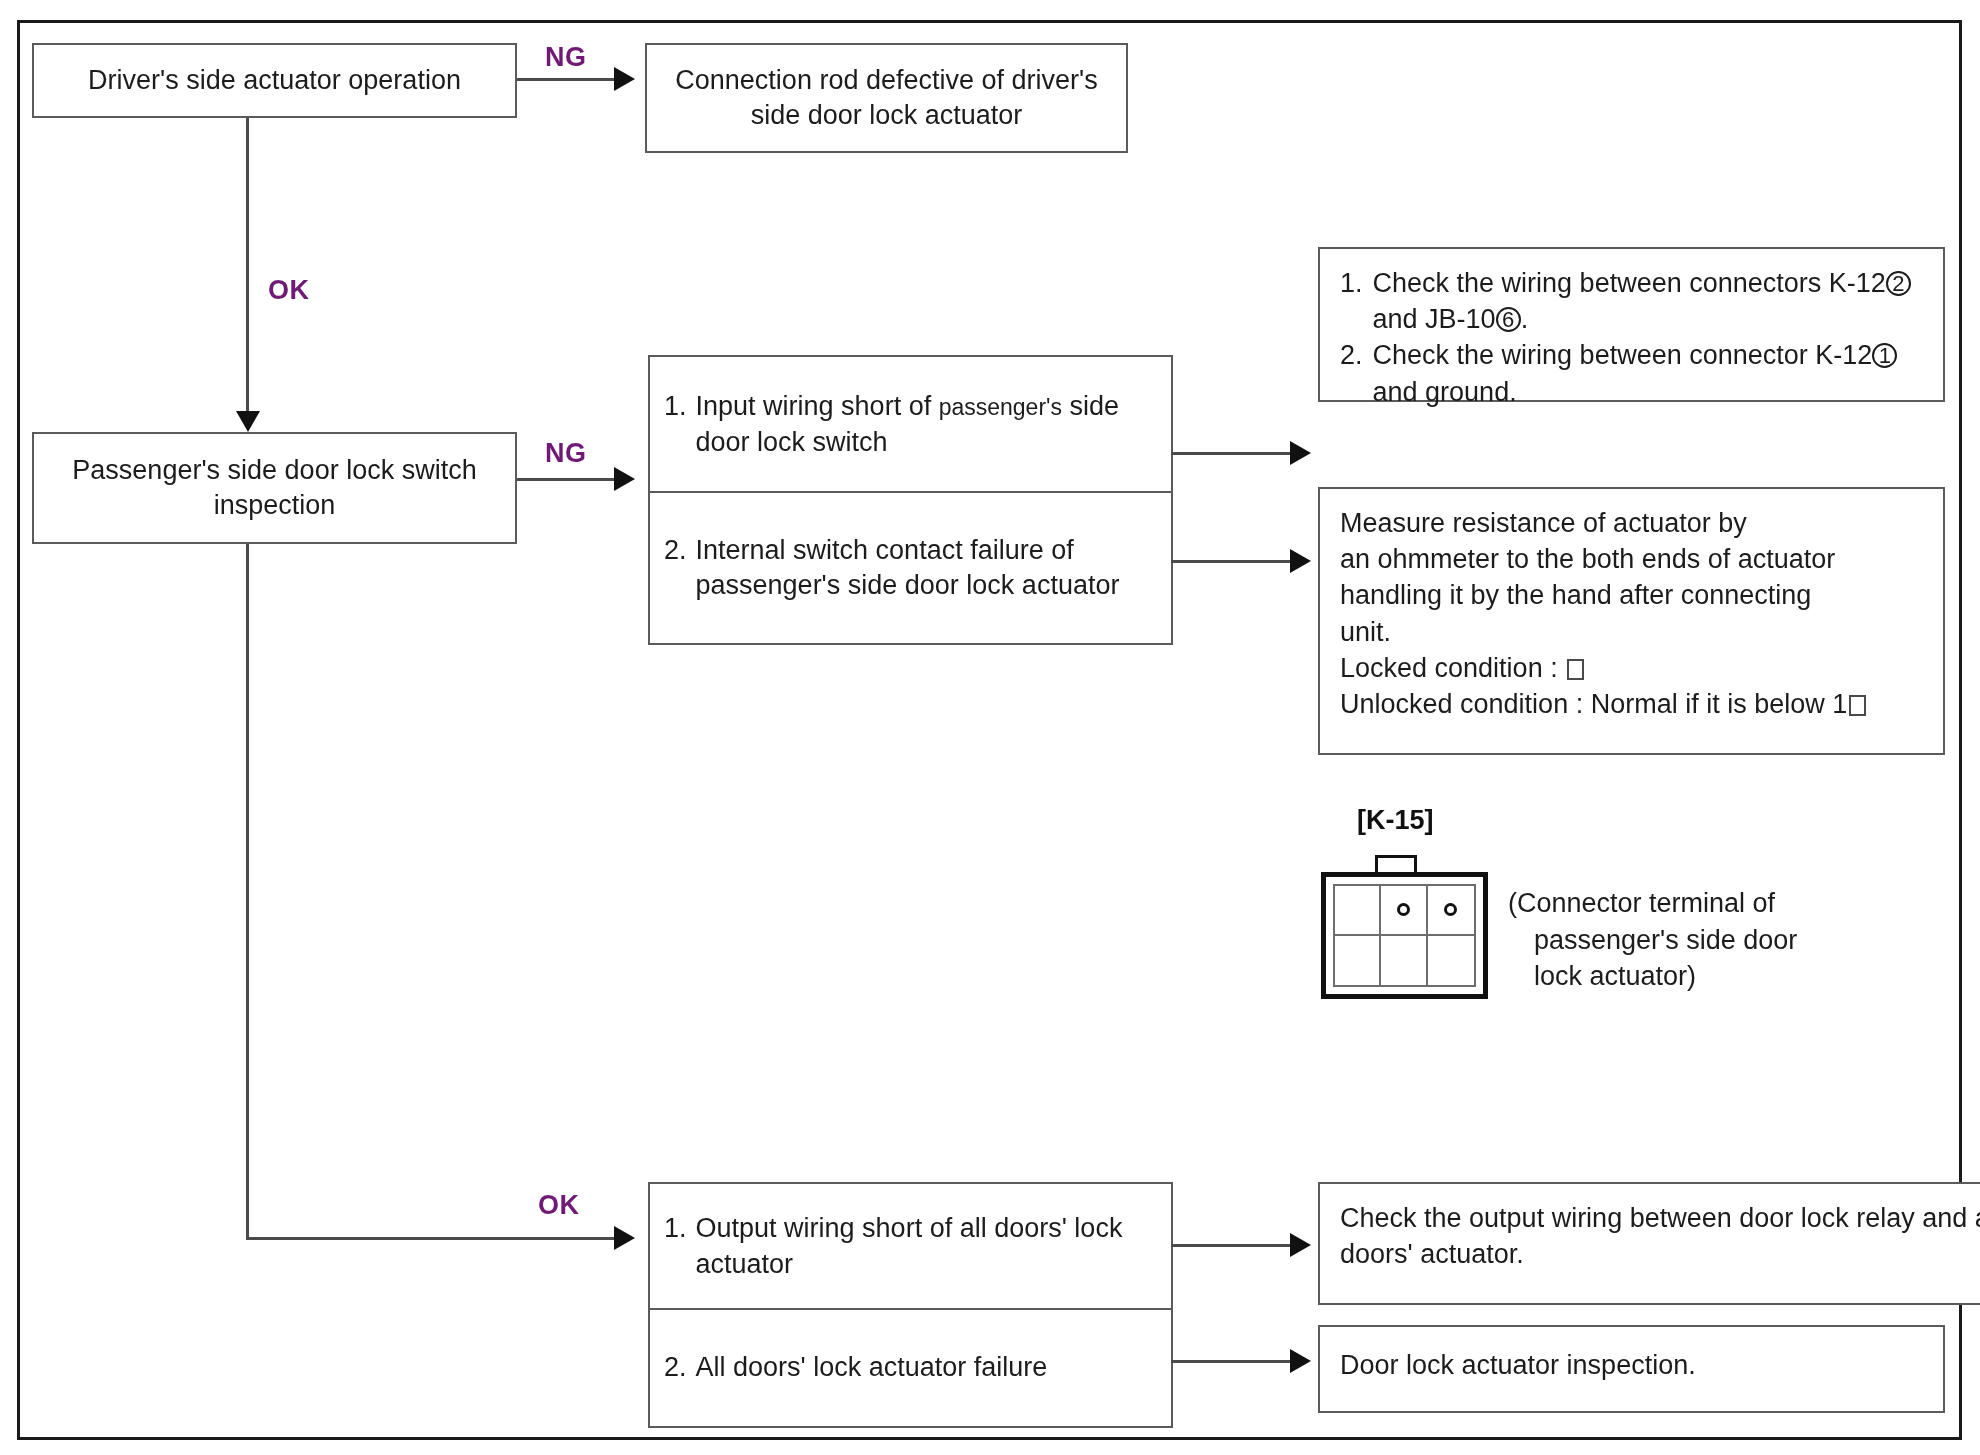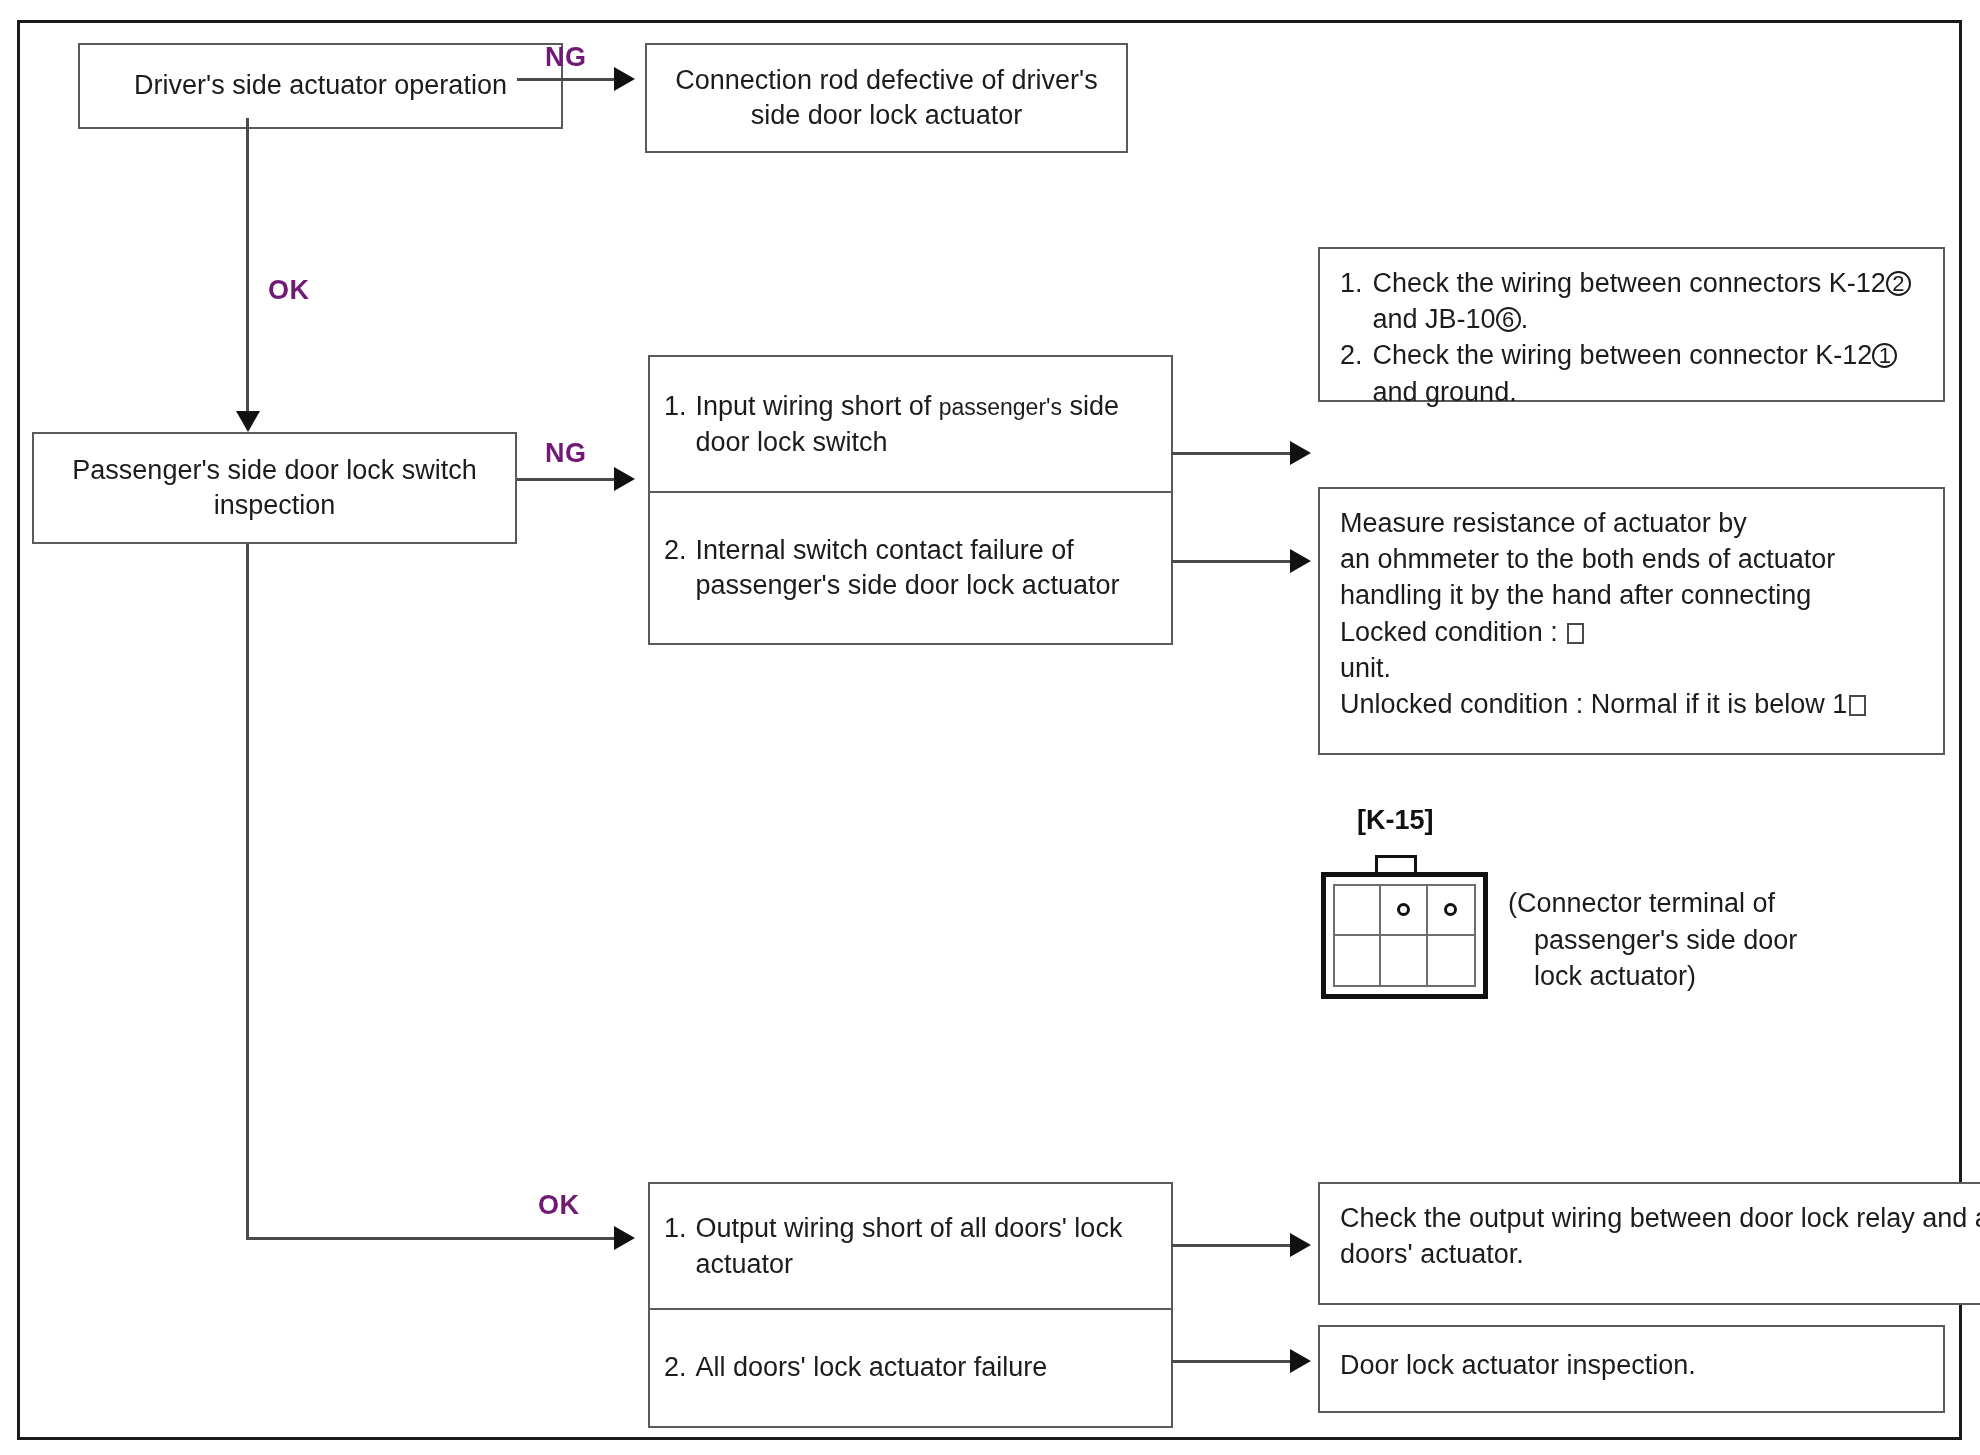--- a/index.html
+++ b/index.html
@@ -201,21 +201,21 @@
     vertical-align: 1px;
   }
 </style>
 </head>
 <body>
 
 <div id="page">
 
   <div class="page-frame"></div>
 
-  <div class="box center" style="left:32px; top:43px; width:485px; height:86px;margin-left:46px;">
+  <div class="box center" style="left:32px; top:43px; width:485px; height:75px;">
     <div class="pad">Driver's side actuator operation</div>
   </div>
 
   <div class="line-h" style="left:517px; top:78px; width:110px;"></div>
   <div class="arrow-r" style="left:614px; top:67px;"></div>
   <div class="edge-label" style="left:545px; top:42px;">NG</div>
 
   <div class="box center" style="left:645px; top:43px; width:483px; height:110px;">
     <div class="pad">Connection rod defective of driver's side door lock actuator</div>
   </div>
@@ -272,22 +272,22 @@
       </div>
 
     </div>
   </div>
 
   <div class="box" style="left:1318px; top:487px; width:627px; height:268px;">
     <div class="panel-text">
       <div>Measure resistance of actuator by</div>
       <div>an ohmmeter to the both ends of actuator</div>
       <div>handling it by the hand after connecting</div>
+      <div>unit.</div>
       <div><span>Locked condition : </span><span class="tofu"></span></div>
-      <div>unit.</div>
       <div><span>Unlocked condition : Normal if it is below 1</span><span class="tofu"></span></div>
     </div>
   </div>
 
   <div class="conn-title" style="left:1357px; top:805px;">[K-15]</div>
 
   <div class="conn-tab" style="left:1375px; top:855px; width:42px; height:18px;"></div>
 
   <div class="conn-body" style="left:1321px; top:872px; width:167px; height:127px;">
     <div class="conn-grid" style="left:7px; top:7px; width:143px; height:103px;">

